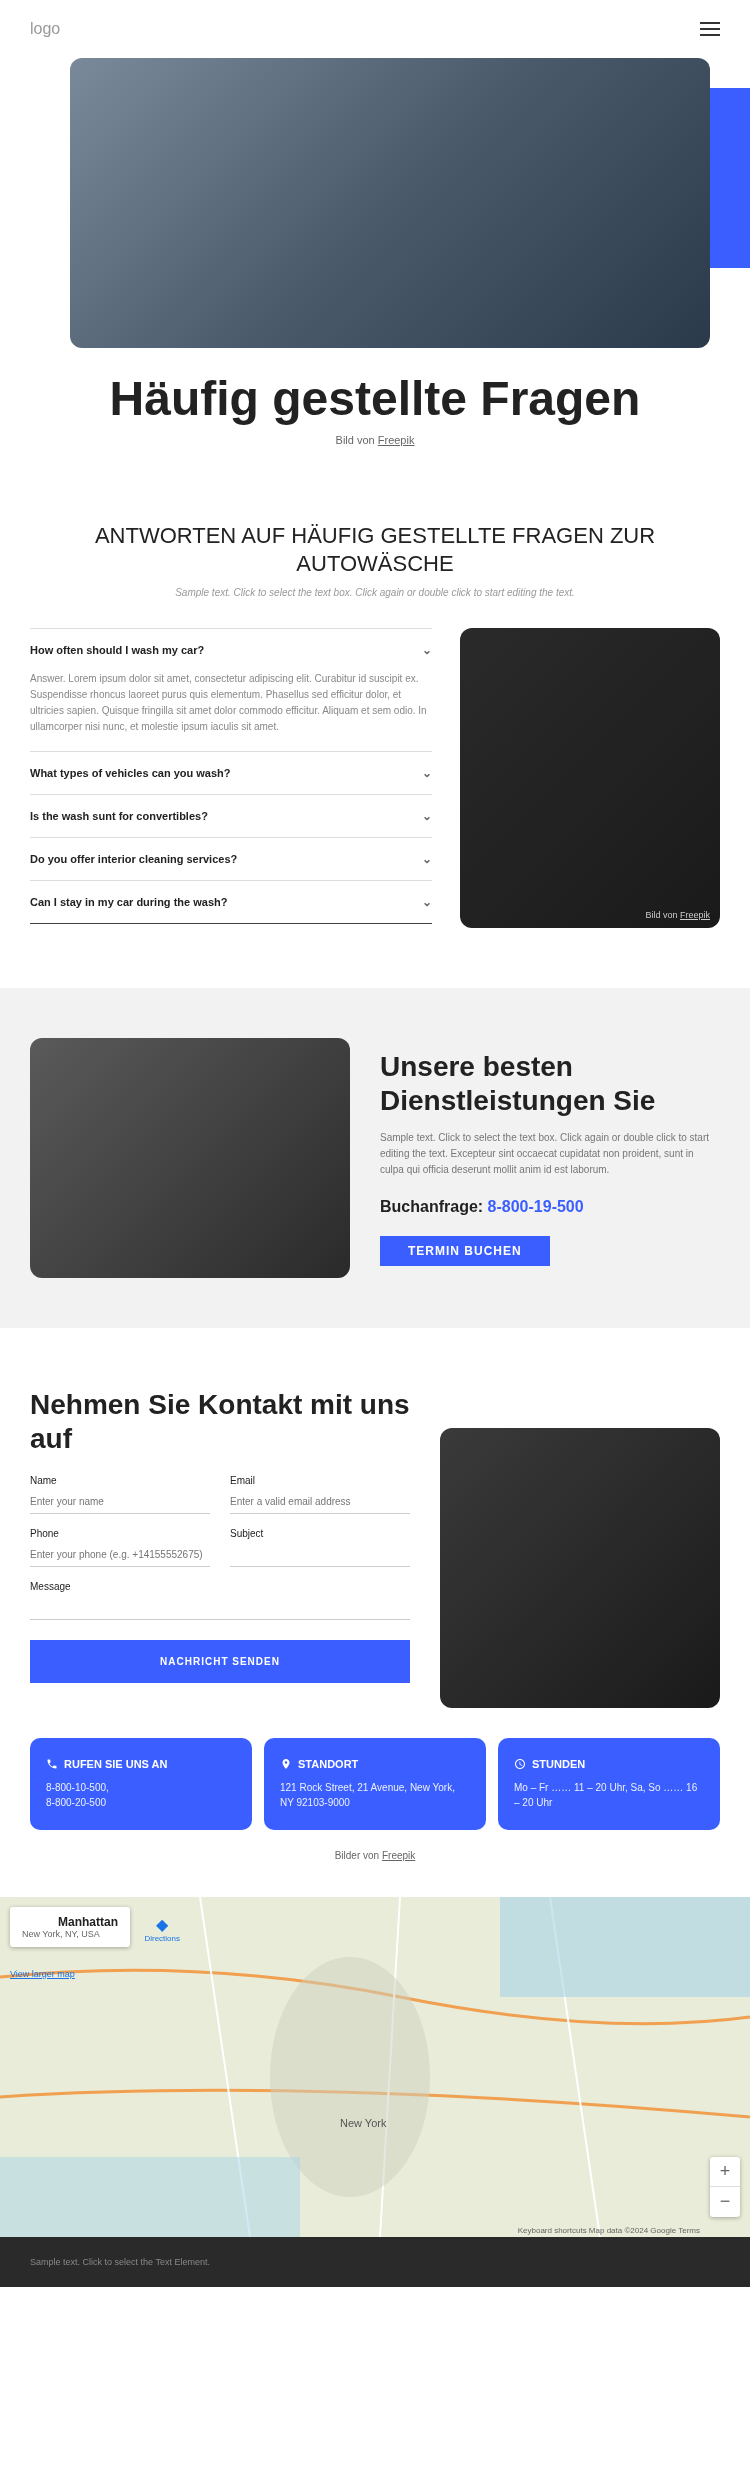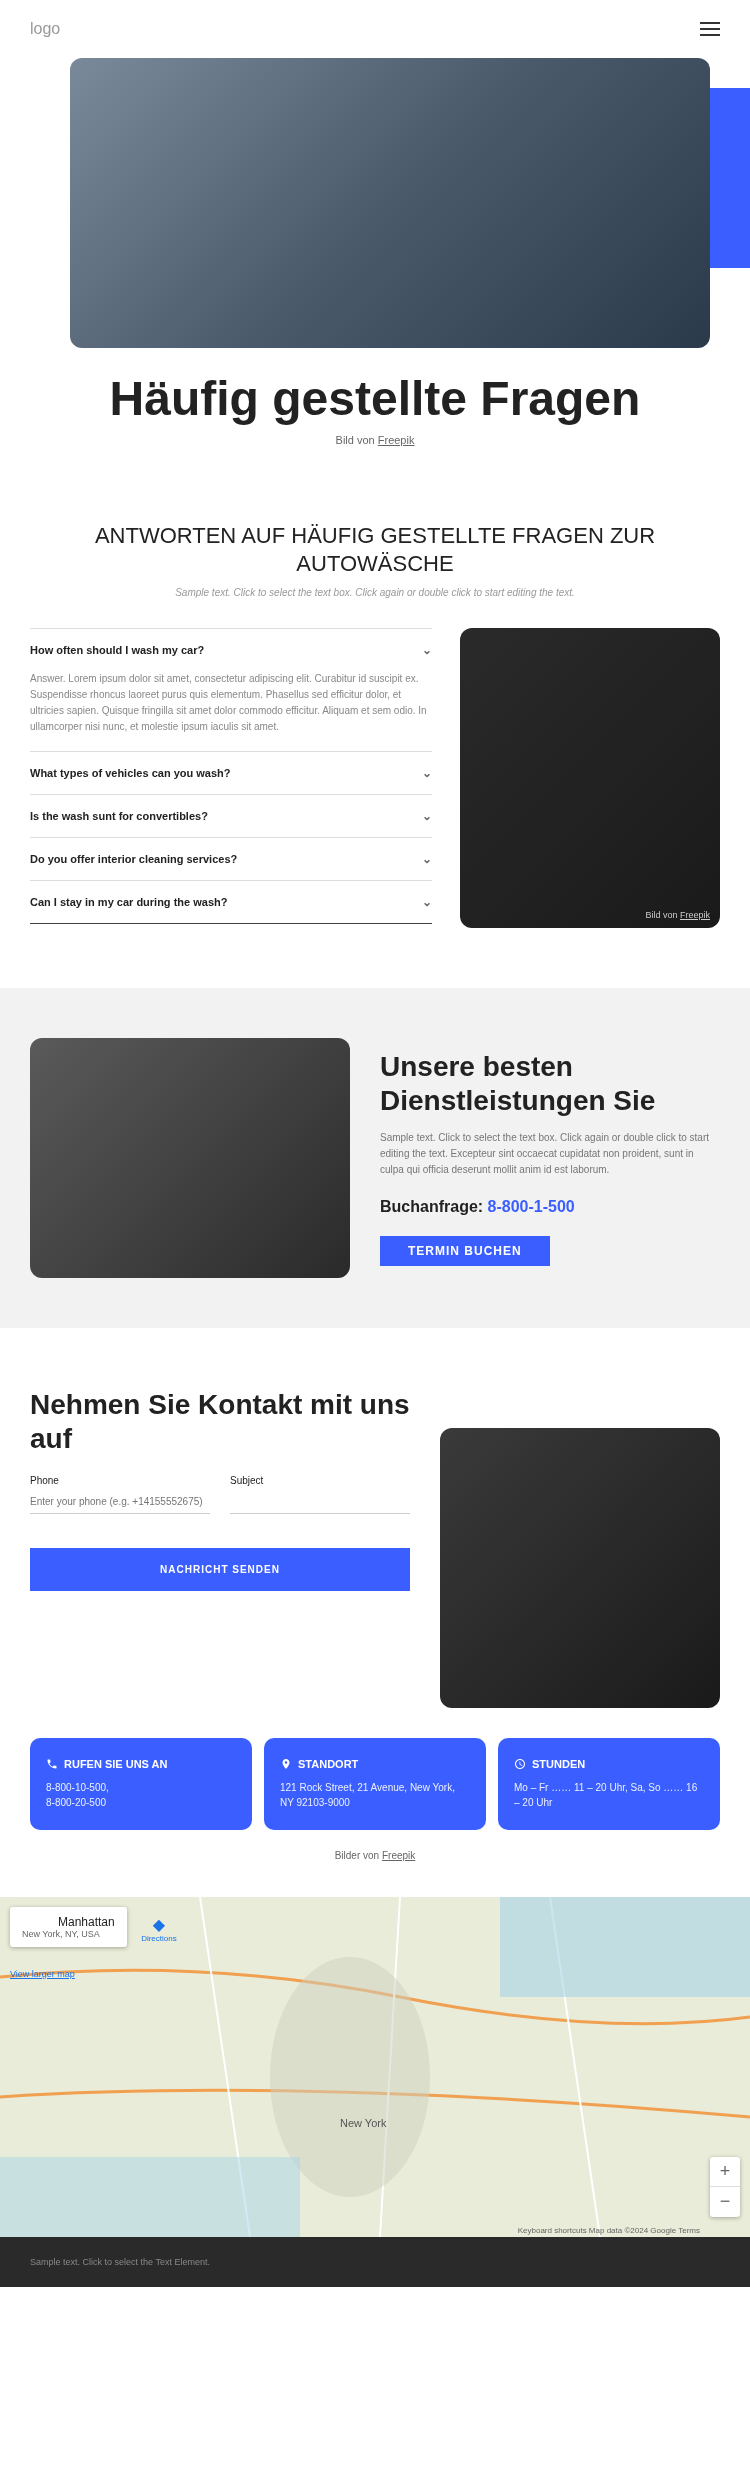--- a/index.html
+++ b/index.html
@@ -44,21 +44,21 @@
 .btn-submit { width: 100%; background: #3a5eff; color: #fff; padding: 16px; font-size: 10px; font-weight: 700; letter-spacing: 1px; border: none; margin-top: 20px; cursor: pointer; }
 .contact-img { width: 280px; height: 280px; background: linear-gradient(135deg, #3a3a3a 0%, #1a1a1a 100%); border-radius: 12px; align-self: flex-start; margin-top: 40px; }
 .info-cards { display: flex; gap: 12px; padding: 0 30px; margin-bottom: 20px; }
 .info-card { flex: 1; background: #3a5eff; color: #fff; padding: 20px 16px; border-radius: 10px; }
 .info-card-title { font-size: 11px; font-weight: 700; margin-bottom: 10px; display: flex; align-items: center; gap: 6px; }
 .info-card-text { font-size: 10px; line-height: 1.5; opacity: 0.9; }
 .credit-bottom { text-align: center; font-size: 10px; color: #666; margin-bottom: 36px; }
 .credit-bottom a { text-decoration: underline; }
 .map { width: 100%; height: 340px; background: linear-gradient(135deg, #d4e8d4 0%, #a8d4e8 50%, #e8e4c8 100%); position: relative; overflow: hidden; }
 .map-panel { position: absolute; top: 10px; left: 10px; background: #fff; padding: 8px 12px; border-radius: 3px; box-shadow: 0 1px 4px rgba(0,0,0,0.3); font-size: 10px; }
-.map-panel-title { font-weight: 400; font-size: 12px; padding-left: 36px; }
+.map-panel-title { font-weight: 700; font-size: 12px; padding-left: 36px; }
 .map-panel-sub { color: #666; font-size: 9px; }
 .map-link { position: absolute; top: 72px; left: 10px; color: #1a73e8; font-size: 9px; text-decoration: underline; }
 .map-controls { position: absolute; bottom: 20px; right: 10px; background: #fff; border-radius: 3px; box-shadow: 0 1px 4px rgba(0,0,0,0.3); }
 .map-zoom { width: 30px; height: 30px; display: flex; align-items: center; justify-content: center; font-size: 18px; color: #666; cursor: pointer; }
 .map-zoom:first-child { border-bottom: 1px solid #ddd; }
 .footer { background: #2a2a2a; padding: 20px 30px; }
 .footer-text { font-size: 9px; color: #888; }
 .icon-svg { width: 12px; height: 12px; fill: currentColor; }
 .map-roads { position: absolute; inset: 0; }
 .map-label { position: absolute; font-size: 11px; color: #555; font-weight: 500; }
@@ -127,38 +127,52 @@
     </div>
   </div>
 </div>
 
 <div class="services">
   <div class="services-img"></div>
   <div class="services-content">
     <h2 class="services-title">Unsere besten Dienstleistungen Sie</h2>
     <p class="services-text">Sample text. Click to select the text box. Click again or double click to start editing the text. Excepteur sint occaecat cupidatat non proident, sunt in culpa qui officia deserunt mollit anim id est laborum.</p>
     <div>
-      <span class="services-phone-label">Buchanfrage: </span><span class="services-phone">8-800-1-500</span>
+      <span class="services-phone-label">Buchanfrage: </span><span class="services-phone">8-800-19-500</span>
     </div>
     <button class="btn-primary">TERMIN BUCHEN</button>
   </div>
 </div>
 
 <div class="contact">
   <div class="contact-form">
     <h2 class="contact-title">Nehmen Sie Kontakt mit uns auf</h2>
     <div class="form-row">
       <div class="form-field">
+        <label class="form-label">Name</label>
+        <input class="form-input" placeholder="Enter your name" style="">
+      </div>
+      <div class="form-field">
+        <label class="form-label">Email</label>
+        <input class="form-input" placeholder="Enter a valid email address" style="">
+      </div>
+    </div>
+    <div class="form-row">
+      <div class="form-field">
         <label class="form-label">Phone</label>
         <input class="form-input" placeholder="Enter your phone (e.g. +14155552675)" style="">
       </div>
       <div class="form-field">
         <label class="form-label">Subject</label>
         <input class="form-input" placeholder="" style="">
       </div>
+    </div>
+    <div class="form-field">
+      <label class="form-label">Message</label>
+      <input class="form-input" style="">
     </div>
     <button class="btn-submit">NACHRICHT SENDEN</button>
   </div>
   <div class="contact-img"></div>
 </div>
 
 <div class="info-cards">
   <div class="info-card">
     <div class="info-card-title">
       <svg class="icon-svg" viewBox="0 0 24 24">

